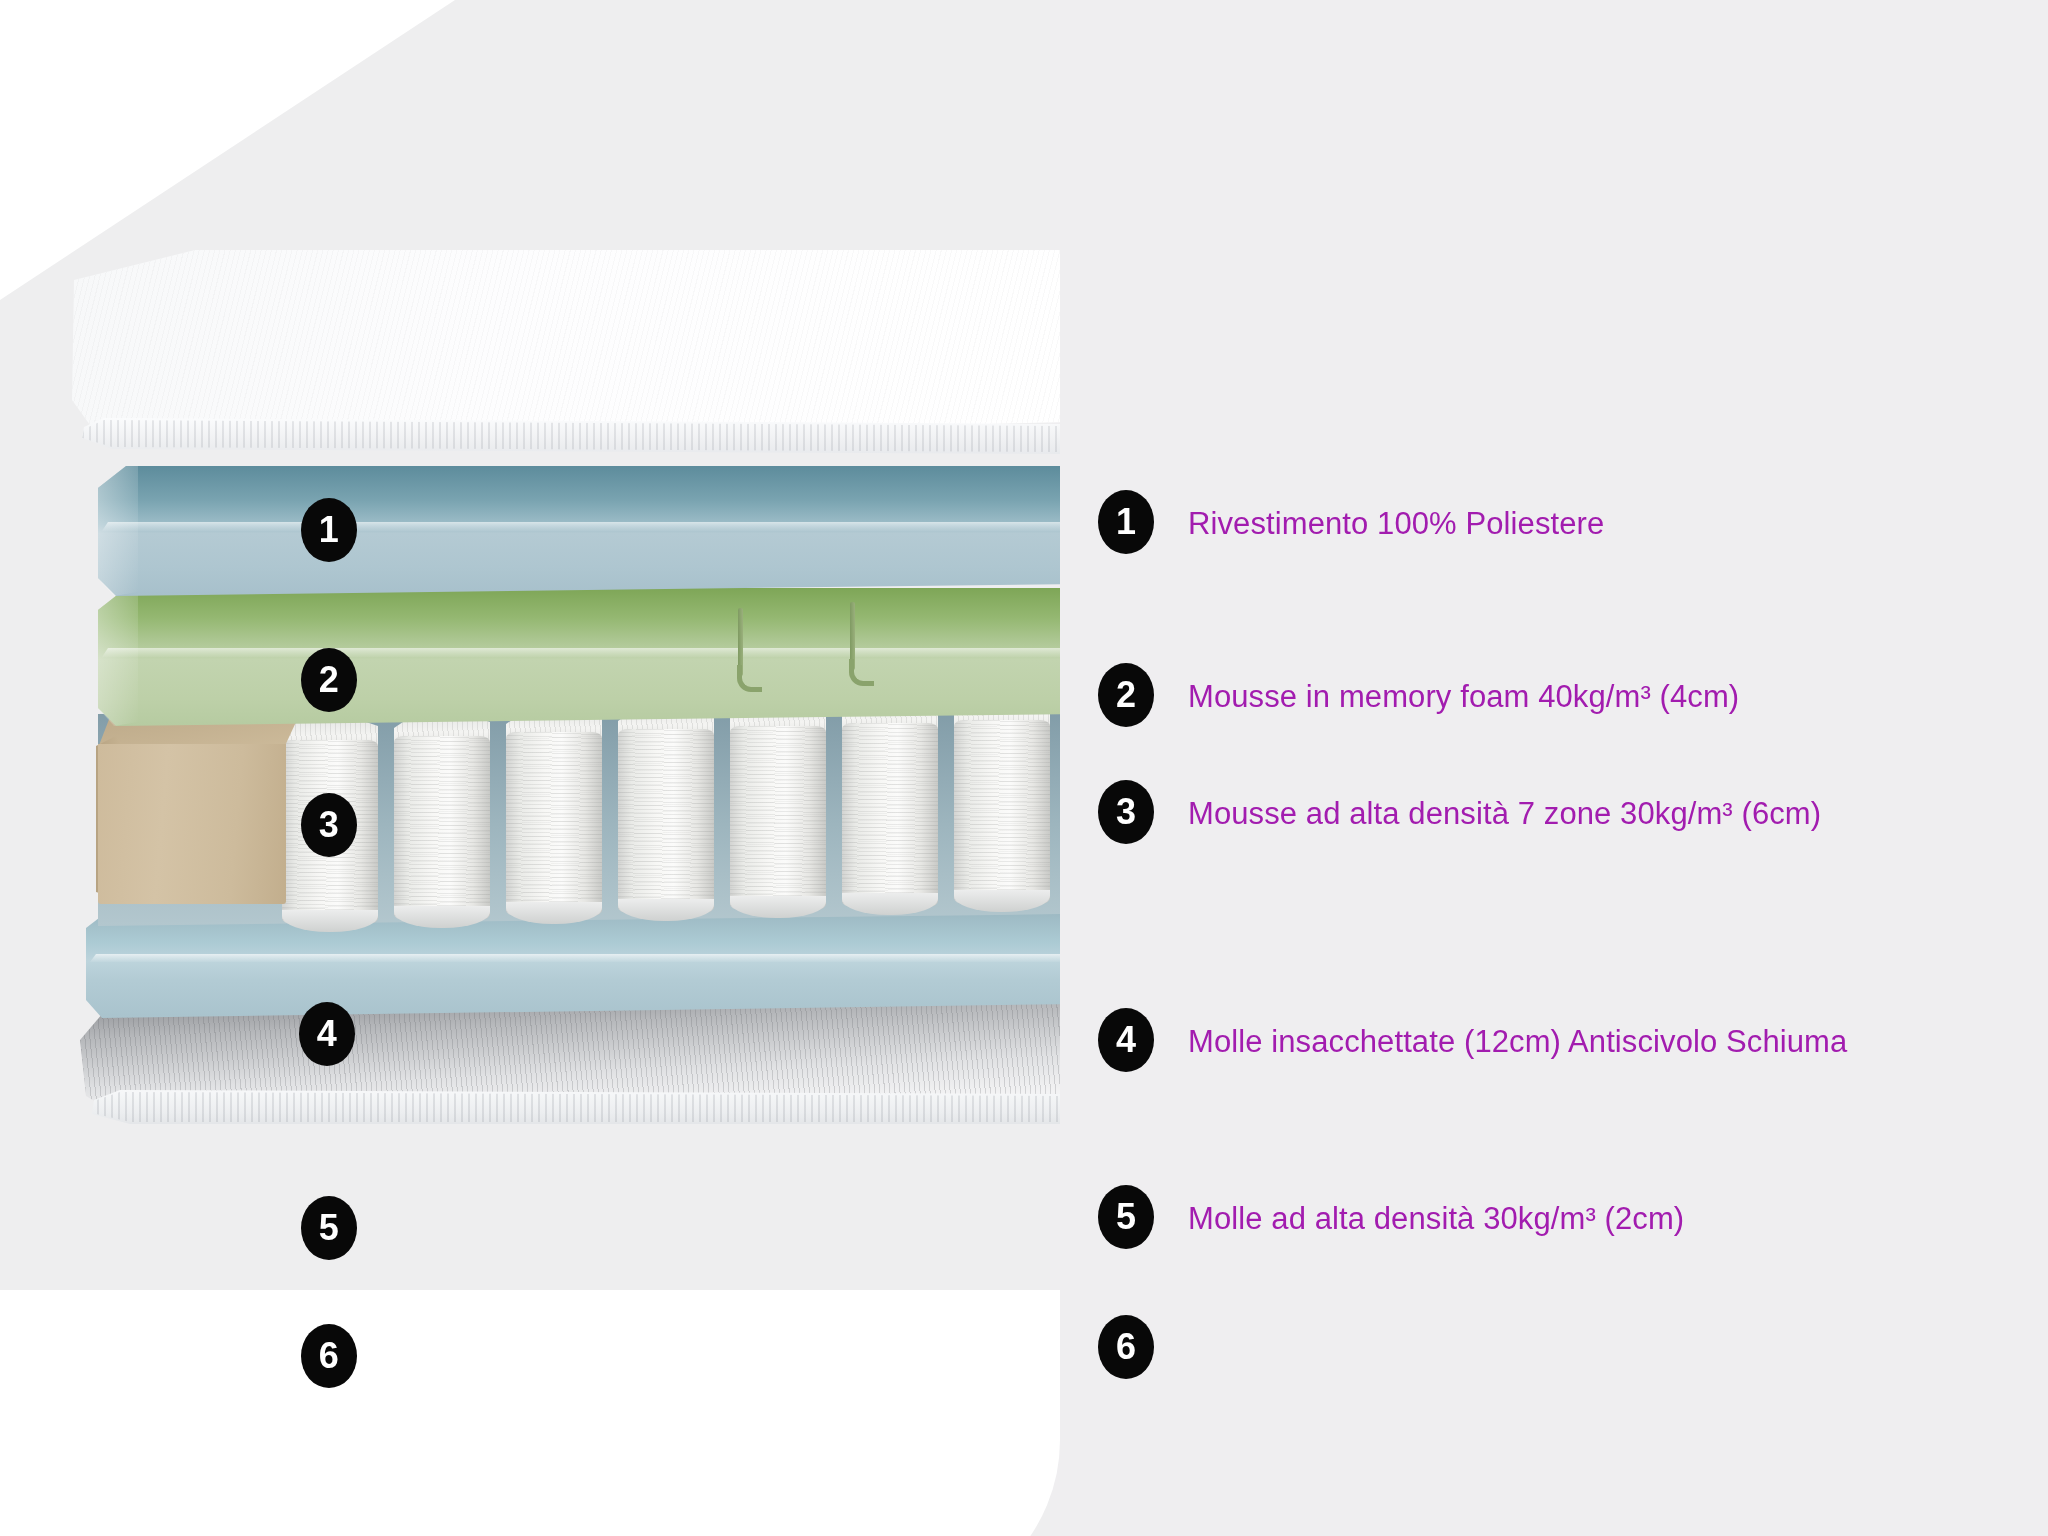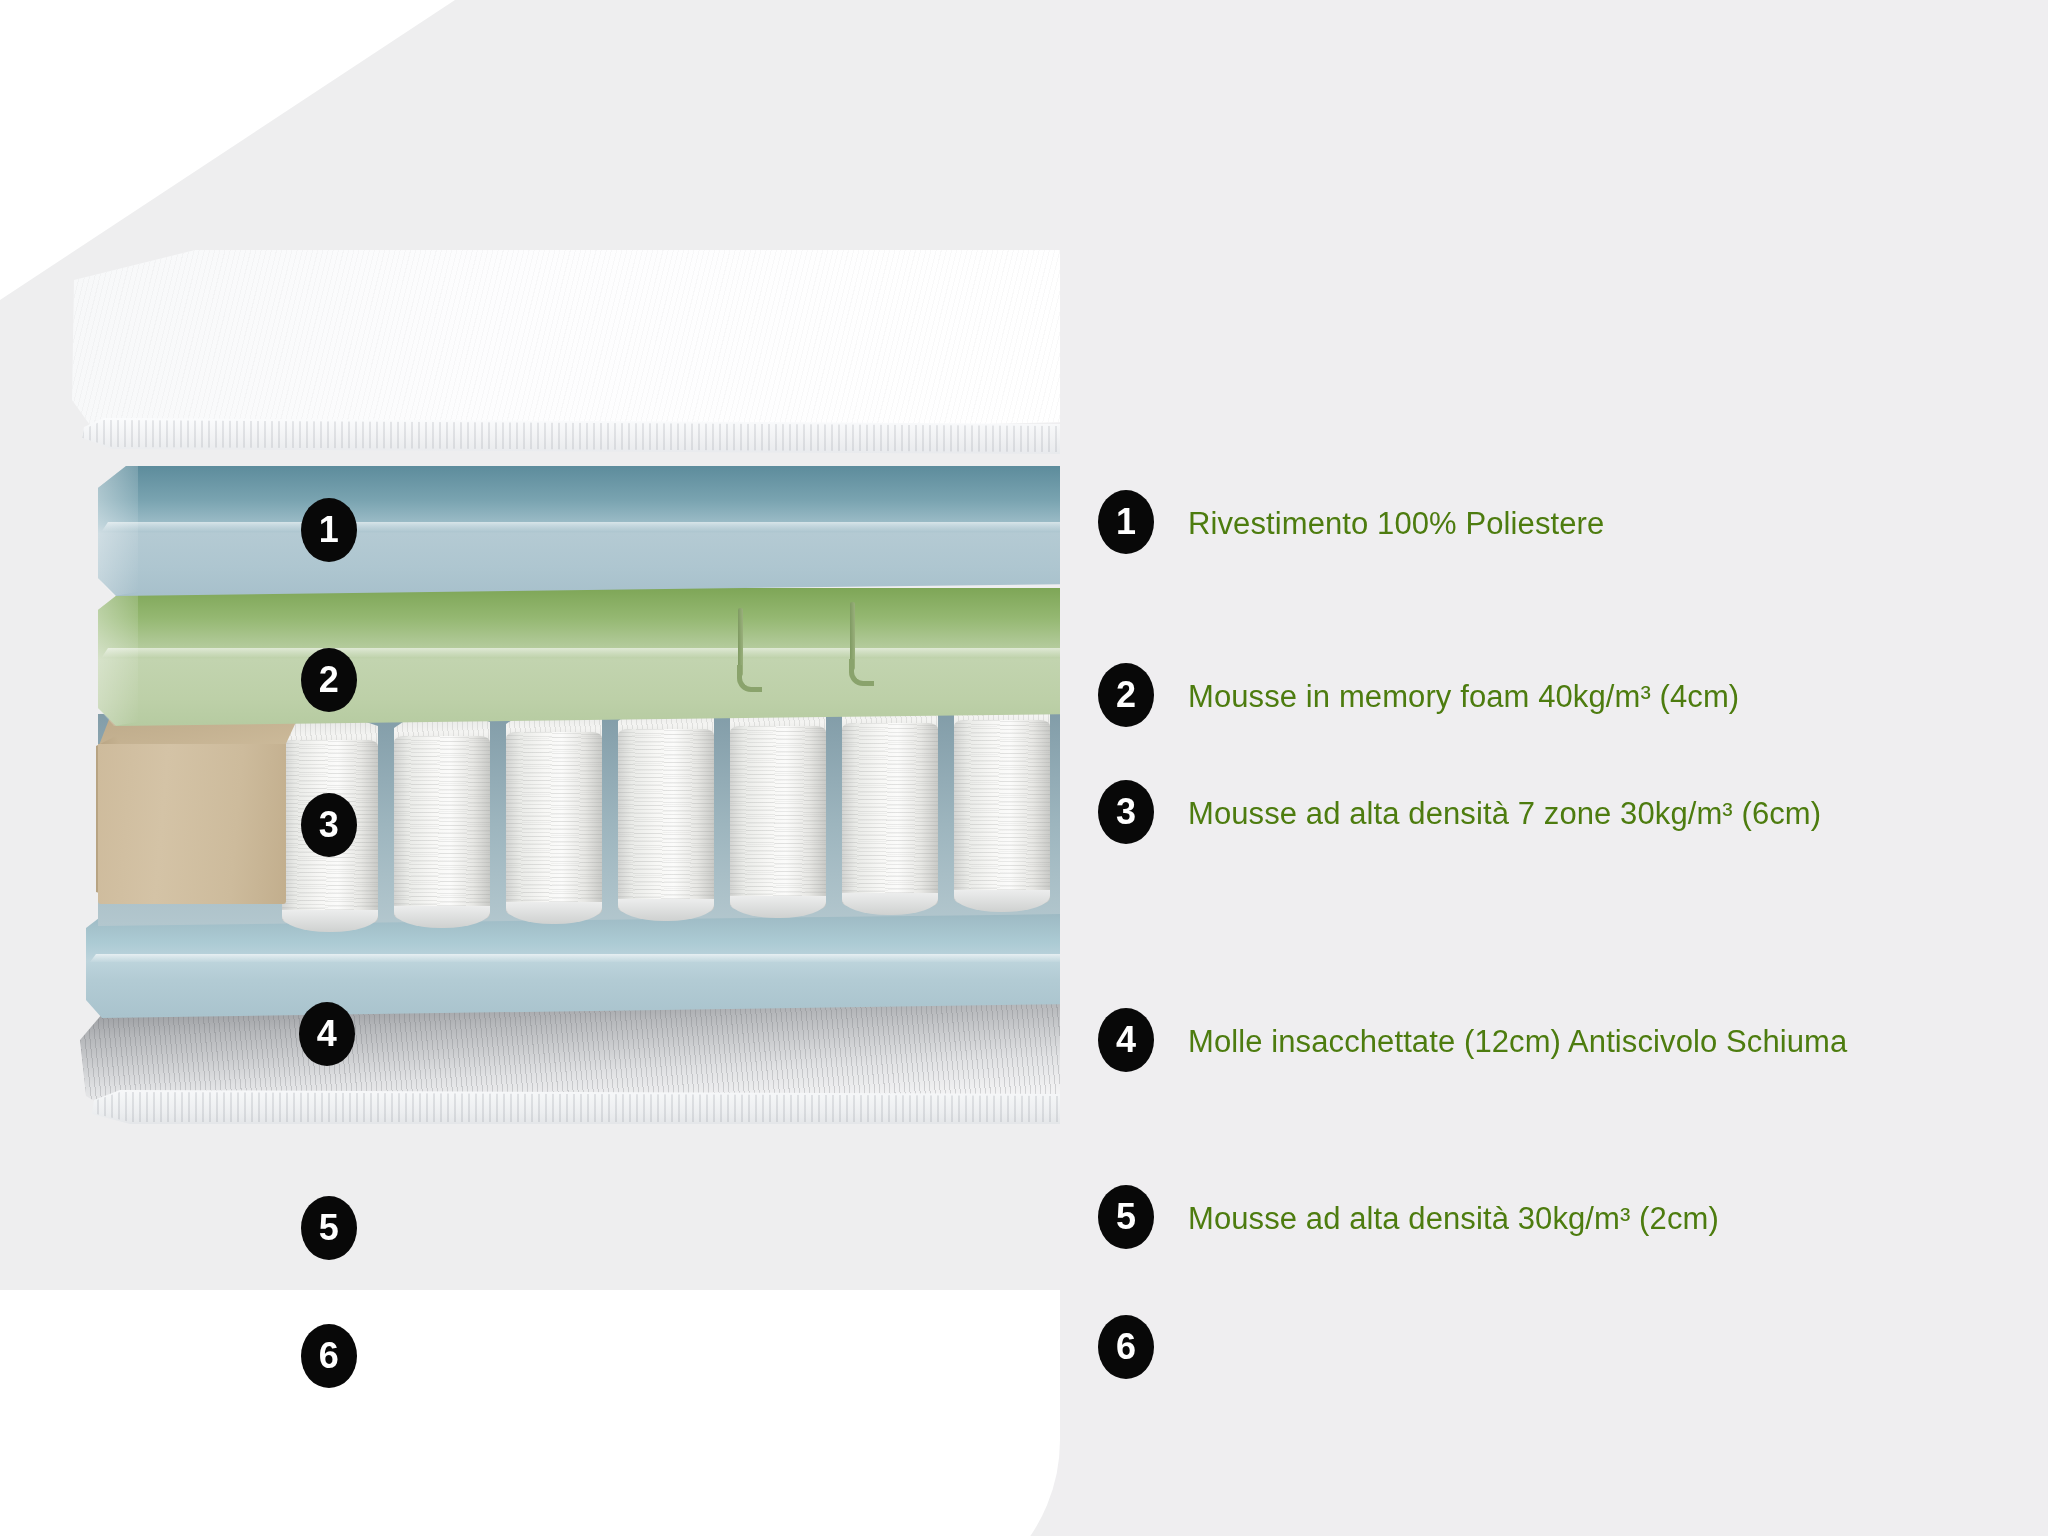--- a/index.html
+++ b/index.html
@@ -210,21 +210,21 @@
   .legend-row{
     position:absolute; left:0; display:flex; align-items:flex-start; gap:34px;
   }
   .legend-badge{
     flex:0 0 auto; width:56px; height:64px; border-radius:50%;
     background:#080808; color:#fff;
     display:flex; align-items:center; justify-content:center;
     font-size:36px; font-weight:700; line-height:1;
   }
   .legend-text{
-    font-size:31px; line-height:1.47; color:#4d7c0f; font-weight:400;
+    font-size:31px; line-height:1.47; color:#a21caf; font-weight:400;
     max-width:700px; padding-top:11px; letter-spacing:.1px;
   }
   .r1{ top:490px; } .r2{ top:663px; } .r3{ top:780px; }
   .r4{ top:1008px; } .r5{ top:1185px; } .r6{ top:1315px; }
 </style>
 </head>
 <body>
 
 <div id="stage">
 
@@ -316,21 +316,21 @@
       <div class="legend-text" style="max-width:672px;">Mousse ad alta densità 7 zone 30kg/m³ (6cm)</div>
     </div>
 
     <div class="legend-row r4">
       <div class="legend-badge">4</div>
       <div class="legend-text" style="max-width:664px;">Molle insacchettate (12cm) Antiscivolo Schiuma</div>
     </div>
 
     <div class="legend-row r5">
       <div class="legend-badge">5</div>
-      <div class="legend-text">Mousse ad alta densità 30kg/m³ (2cm)</div>
+      <div class="legend-text">Molle ad alta densità 30kg/m³ (2cm)</div>
     </div>
 
     <div class="legend-row r6">
       <div class="legend-badge">6</div>
     </div>
   </div>
 
 </div>
 
 </body></html>

